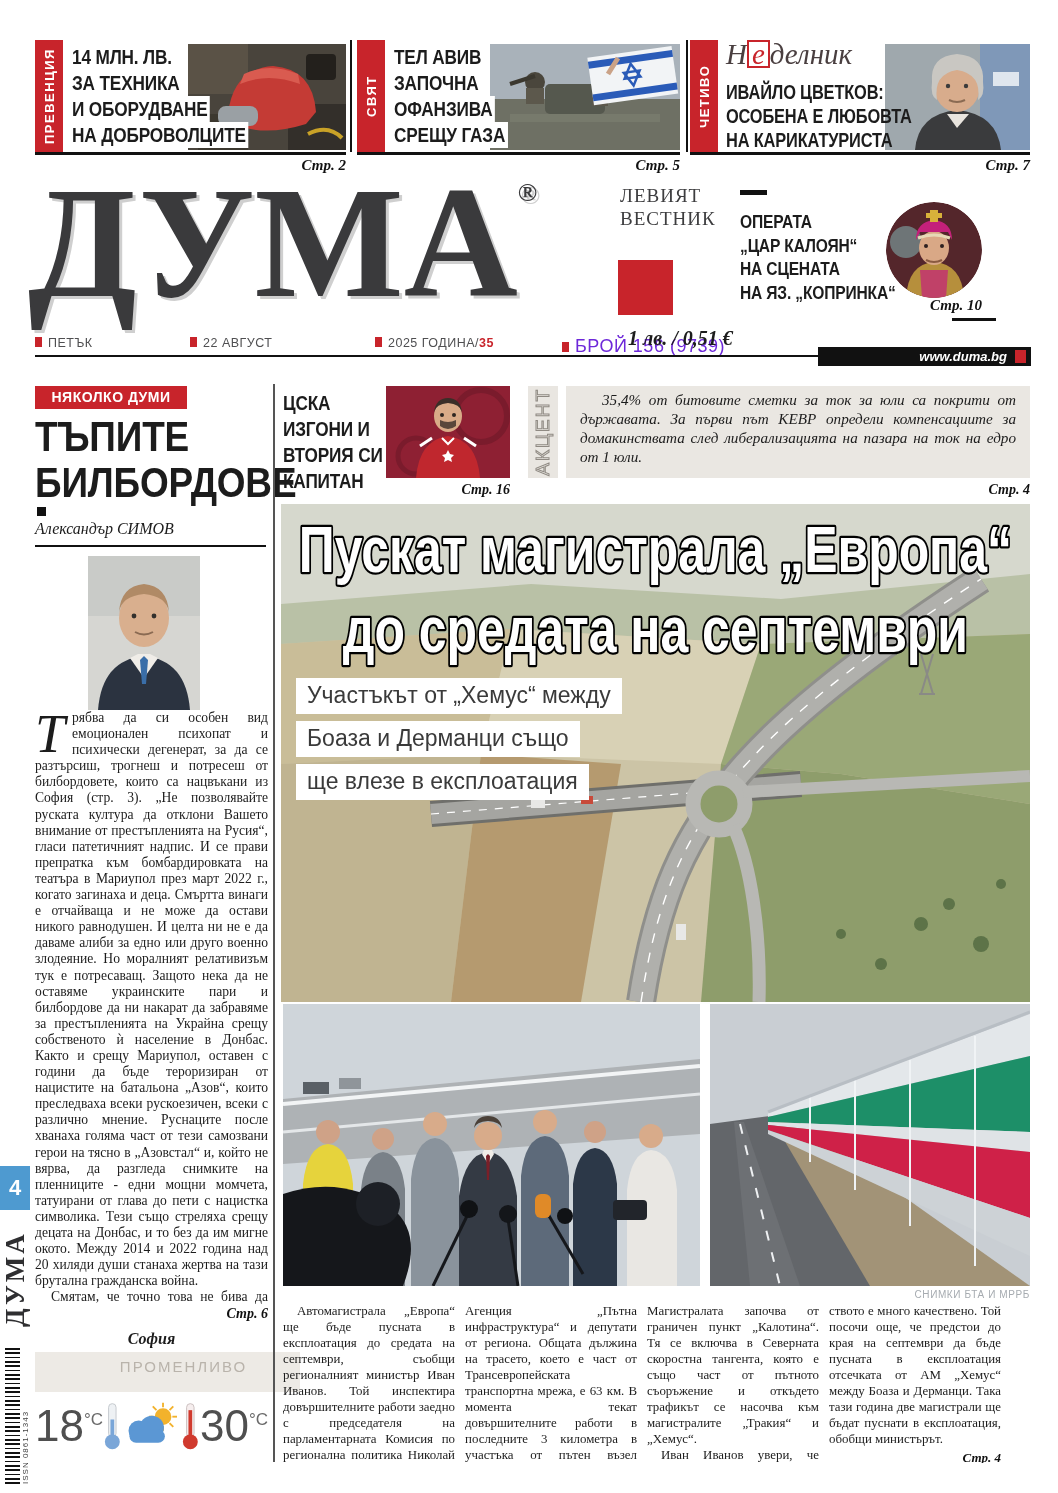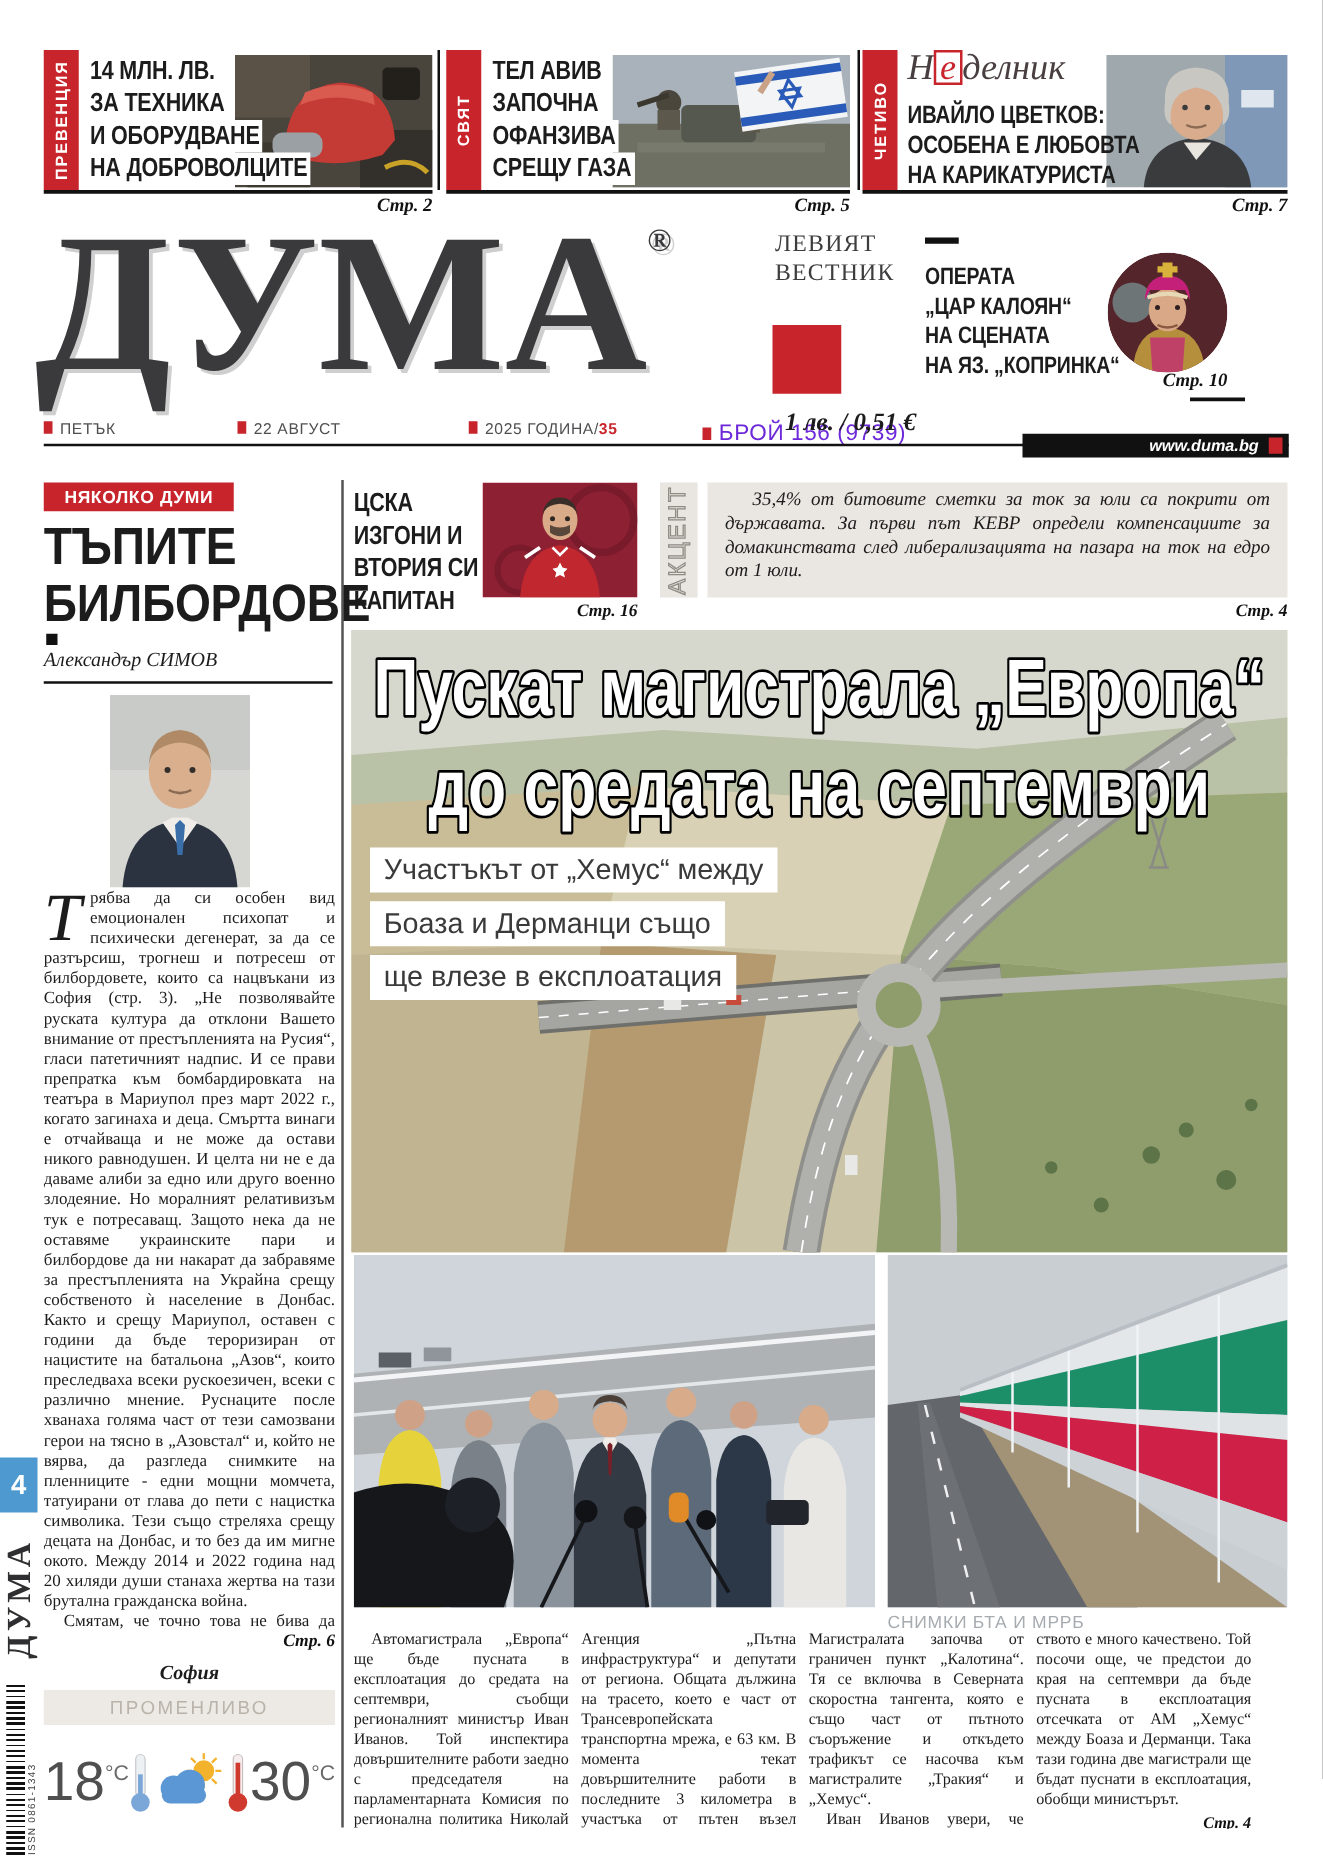--- a/index.html
+++ b/index.html
@@ -193,21 +193,21 @@
       <circle cx="66" cy="60" r="2.4" fill="#33302c"></circle>
     <path d="M47 76 Q56 81 65 76" stroke="#8a6a52" stroke-width="2" fill="none"></path>
   </svg>
   <div class="abs just" style="left:35px;top:710px;width:233px;height:596px;font-size:13.6px;line-height:16.1px;overflow:hidden;">
     <span style="float:left;font-size:54px;line-height:44px;font-style:italic;padding:2px 7px 0 0;">Т</span><span>рябва да си особен вид емоционален психопат и психически дегенерат, за да се разтърсиш, трогнеш и потресеш от билбордовете, които са нацвъкани из София (стр. 3). „Не позволявайте руската култура да отклони Вашето внимание от престъпленията на Русия“, гласи патетичният надпис. И се прави препратка към бомбардировката на театъра в Мариупол през март 2022 г., когато загинаха и деца. Смъртта винаги е отчайваща и не може да остави никого равнодушен. И целта ни не е да даваме алиби за едно или друго военно злодеяние. Но моралният релативизъм тук е потресаващ. Защото нека да не оставяме украинските пари и билбордове да ни накарат да забравяме за престъпленията на Украйна срещу собственото ѝ население в Донбас. Както и срещу Мариупол, оставен с години да бъде тероризиран от нацистите на батальона „Азов“, които преследваха всеки рускоезичен, всеки с различно мнение. Руснаците после хванаха голяма част от тези самозвани герои на тясно в „Азовстал“ и, който не вярва, да разгледа снимките на пленниците - едни мощни момчета, татуирани от глава до пети с нацистка символика. Тези също стреляха срещу децата на Донбас, и то без да им мигне окото. Между 2014 и 2022 година над 20 хиляди души станаха жертва на тази брутална гражданска война.</span>
     <p style="margin:0;text-indent:16px;">Смятам, че точно това не бива да забравяме...</p>
   </div>
   <div class="abs pageref" style="left:35px;top:1306px;width:233px;font-size:14px;">Стр. 6</div>
 
   <div class="abs" style="left:35px;top:1330px;width:233px;text-align:center;font-weight:bold;font-style:italic;font-size:16px;">София</div>
-  <div class="abs" style="left:35px;top:1352px;width:233px;height:28px;background:#edeae5;">
+  <div class="abs" style="left:35px;top:1352px;width:233px;height:40px;background:#edeae5;padding-left:32px;">
     <span class="sans" style="display:block;color:#b9b3ab;font-size:15px;line-height:30px;text-align:center;letter-spacing:2px;">ПРОМЕНЛИВО</span>
   </div>
   <div class="abs" style="left:35px;top:1388px;width:233px;height:76px;display:flex;align-items:center;justify-content:center;">
     <div class="sans" style="font-size:44px;color:#4f4f4f;"><span>18</span><sup class="deg">°C</sup></div>
     <svg width="20" height="54" viewBox="0 0 20 54">
       <rect x="6" y="3" width="8" height="36" rx="4" fill="#eef1f4" stroke="#c3c7cb"></rect>
       <rect x="8" y="20" width="4" height="18" fill="#7aa6d8"></rect>
       <circle cx="10" cy="44" r="8" fill="#7aa6d8"></circle>
     </svg>
     <svg width="64" height="50" viewBox="0 0 64 50">
@@ -368,21 +368,21 @@
     <polygon points="58,121 320,148 320,214 58,126" fill="#cf2148"></polygon>
     <polygon points="58,126 320,214 320,252 58,130" fill="#cdd2d6"></polygon>
     <g stroke="#f0f3f5" stroke-width="2">
       <line x1="100" y1="93" x2="100" y2="158"></line>
       <line x1="145" y1="76" x2="145" y2="186"></line>
       <line x1="200" y1="56" x2="200" y2="222"></line>
       <line x1="265" y1="32" x2="265" y2="262"></line>
     </g>
     <line x1="58" y1="108" x2="320" y2="8" stroke="#b8bec4" stroke-width="3"></line>
   </svg>
-  <div class="abs sans" style="left:710px;top:1289px;width:320px;font-size:14px;letter-spacing:.6px;color:#a6abb0;">СНИМКИ БТА И МРРБ</div>
+  <div class="abs sans" style="left:710px;top:1289px;width:320px;text-align:right;font-size:10px;letter-spacing:.6px;color:#a6abb0;">СНИМКИ БТА И МРРБ</div>
 
   <div class="abs" style="left:283px;top:1303px;width:718px;height:160px;display:flex;gap:10px;font-size:12.9px;line-height:16px;overflow:hidden;">
     <div class="col just" style="flex:1;">
       <p style="text-indent:14px;">Автомагистрала „Европа“ ще бъде пусната в експлоатация до средата на септември, съобщи регионалният министър Иван Иванов. Той инспектира довършителните работи заедно с председателя на парламентарната Комисия по регионална политика Николай Нанков, ръководството на</p>
     </div>
     <div class="col just" style="flex:1;">
       <p>Агенция „Пътна инфраструктура“ и депутати от региона. Общата дължина на трасето, което е част от Трансевропейската транспортна мрежа, е 63 км. В момента текат довършителните работи в последните 3 километра в участъка от пътен възел „Храбърско“ до София, който е 16,5 км.</p>
     </div>
     <div class="col just" style="flex:1;font-family:Liberation Serif, serif;">
       <p>Магистралата започва от граничен пункт „Калотина“. Тя се включва в Северната скоростна тангента, която е също част от пътното съоръжение и откъдето трафикът се насочва към магистралите „Тракия“ и „Хемус“.</p>

